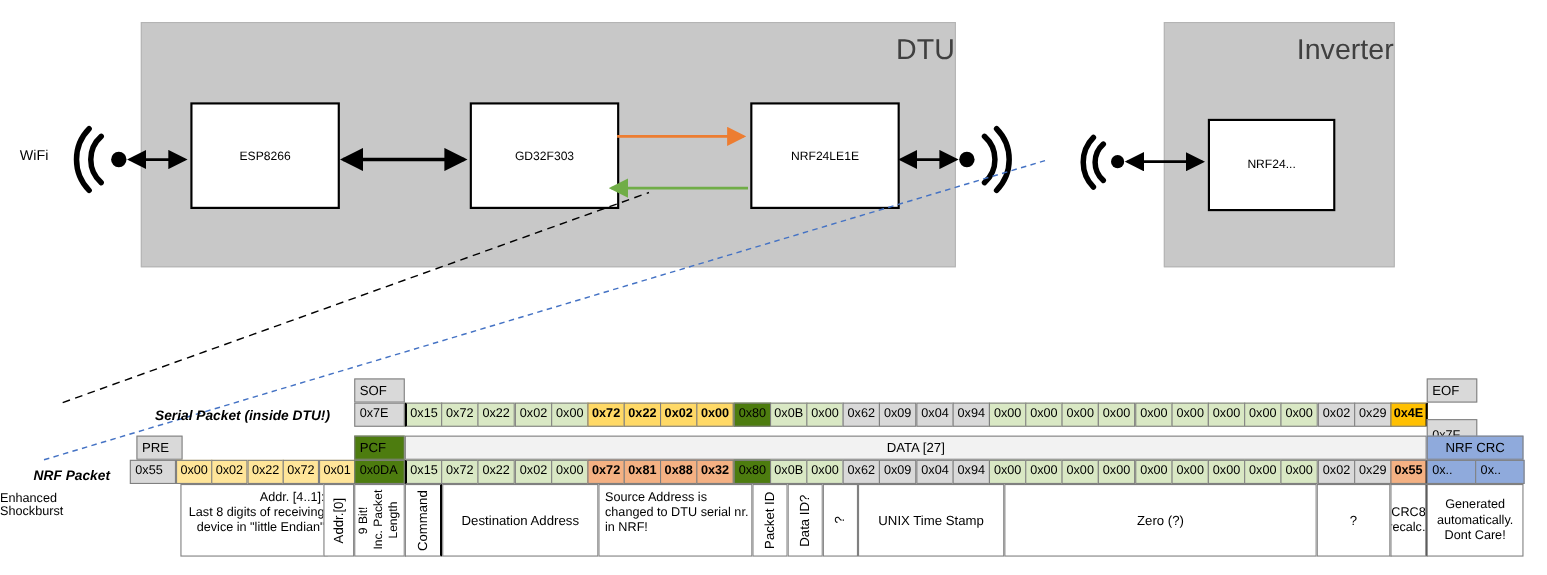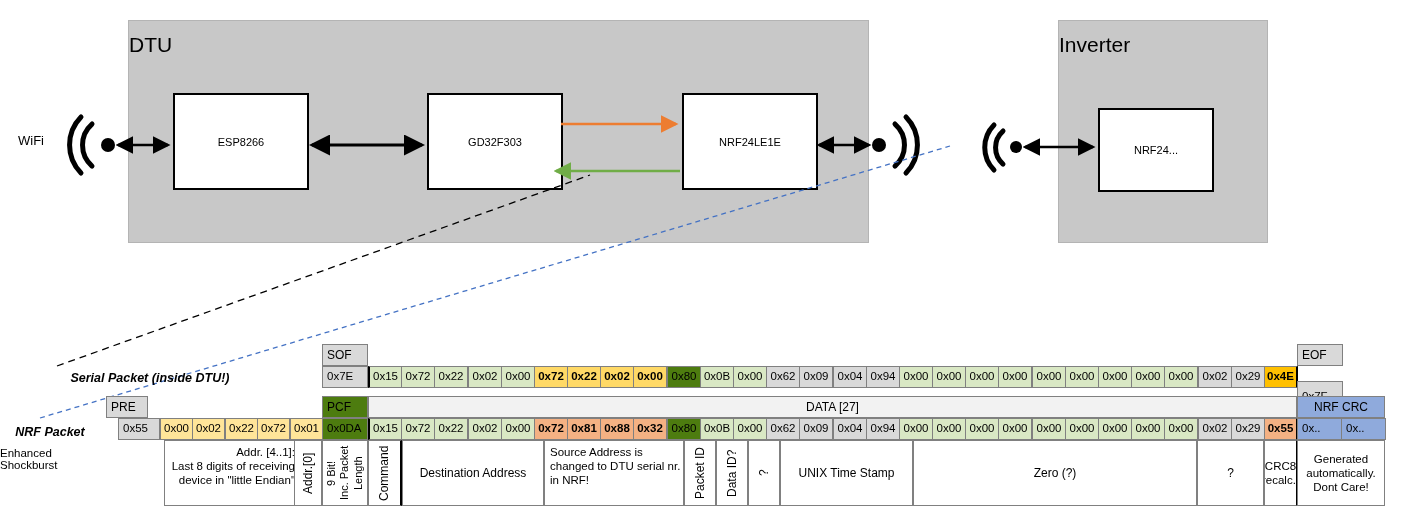--- a/index.html
+++ b/index.html
@@ -9,42 +9,42 @@
     color:#000;
   }
 
   
   #block-diagram{position:absolute;left:0;top:0;width:1406px;height:265px;}
 
   .enclosure{
     position:absolute;background:#c8c8c8;border:1px solid #b4b4b4;
   }
   .enclosure-title{
-    position:absolute;left:0;right:0;top:10px;text-align:left;
-    font-size:21px;line-height:28px;color:#000000;
+    position:absolute;left:0;right:0;top:10px;text-align:right;
+    font-size:26px;line-height:28px;color:#404040;
   }
   .chip{
     position:absolute;background:#ffffff;border:2.5px solid #000;
     display:flex;align-items:center;justify-content:center;
     font-size:11px;text-align:center;
   }
 
   
   #diagram-svg{position:absolute;left:0;top:0;width:1406px;height:523px;pointer-events:none;}
 
   .wifi-label{
     position:absolute;font-size:13px;
   }
 
   
   #packet-area{position:absolute;left:0;top:265px;width:1406px;height:258px;}
 
   .row-label{
     position:absolute;font-size:12.5px;font-weight:bold;font-style:italic;
-    text-align:center;
+    text-align:right;
   }
   .row-sublabel{
     position:absolute;font-size:11.5px;text-align:right;
   }
 
   .cell{
     position:absolute;box-sizing:border-box;
     border:1px solid #808080;
     font-size:11.5px;line-height:1;
     display:flex;align-items:center;justify-content:center;
@@ -203,21 +203,21 @@
       <div class="cell c-green" style="left: 1131px; top: 101px; width: 34px; height: 22px;">0x00</div>
       <div class="cell c-green" style="left: 1164px; top: 101px; width: 34px; height: 22px;">0x00</div>
       <div class="cell c-gray" style="left: 1198px; top: 101px; width: 34px; height: 22px;">0x02</div>
       <div class="cell c-gray" style="left: 1231px; top: 101px; width: 34px; height: 22px;">0x29</div>
       <div class="cell c-orange b thickR" style="left: 1264px; top: 101px; width: 34px; height: 22px;">0x4E</div>
     </div>
 
   <div class="cell hdr c-gray lbl-left" style="left:1297px;top:79px;width:46px;height:22px;">EOF</div>
   <div class="cell c-gray lbl-left" style="left:1297px;top:116px;width:46px;height:32px;">0x7F</div>
 
-  <div class="cell hdr c-gray lbl-left" style="left:106px;top:131px;width:42px;height:22px;">PRE</div>
+  <div class="cell hdr c-gray lbl-left" style="left:124px;top:131px;width:42px;height:22px;">PRE</div>
   <div class="cell hdr c-blue lbl-left" style="left:322px;top:131px;width:46px;height:22px;">PCF</div>
   <div class="cell hdr c-lightgray" style="left:368px;top:131px;width:929px;height:22px;">DATA [27]</div>
   <div class="cell hdr c-blue2" style="left:1297px;top:131px;width:88px;height:22px;">NRF CRC</div>
 
   <div class="cell c-gray lbl-left" style="left:118px;top:153px;width:42px;height:22px;">0x55</div>
   <div id="nrf-address-values">
       <div class="cell c-goldlt" style="left: 160px; top: 153px; width: 33px; height: 22px;">0x00</div>
       <div class="cell c-goldlt" style="left: 192px; top: 153px; width: 33px; height: 22px;">0x02</div>
       <div class="cell c-goldlt" style="left: 225px; top: 153px; width: 33px; height: 22px;">0x22</div>
       <div class="cell c-goldlt" style="left: 257px; top: 153px; width: 33px; height: 22px;">0x72</div>

